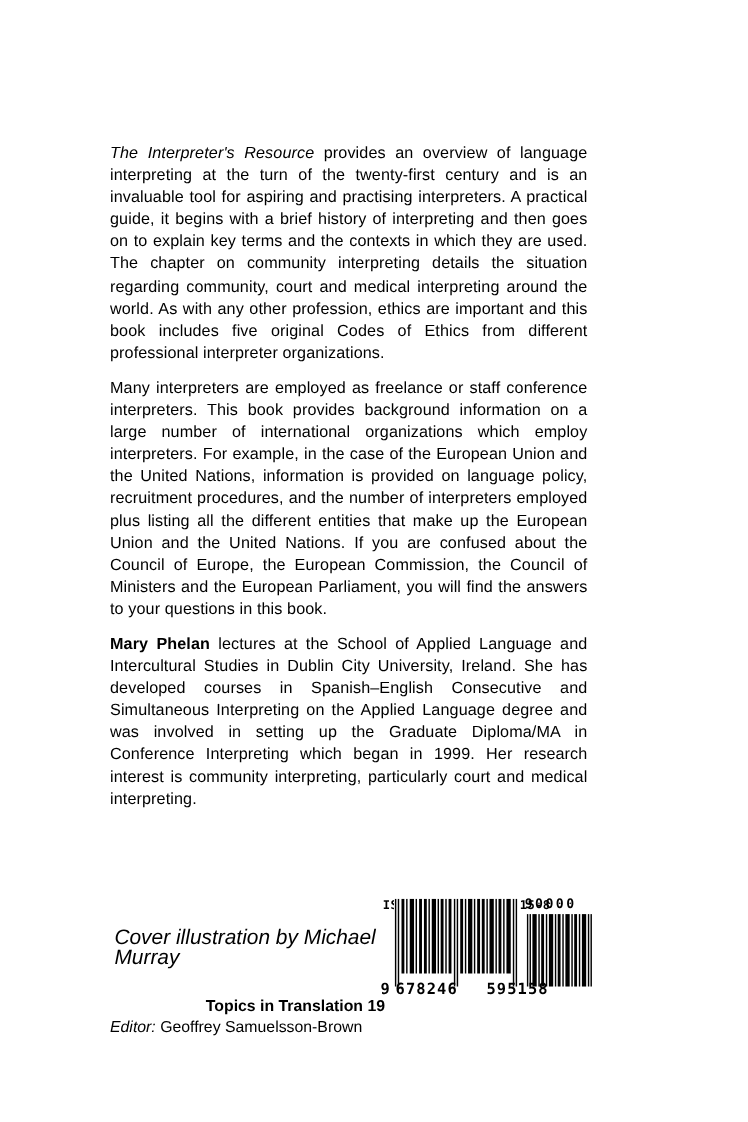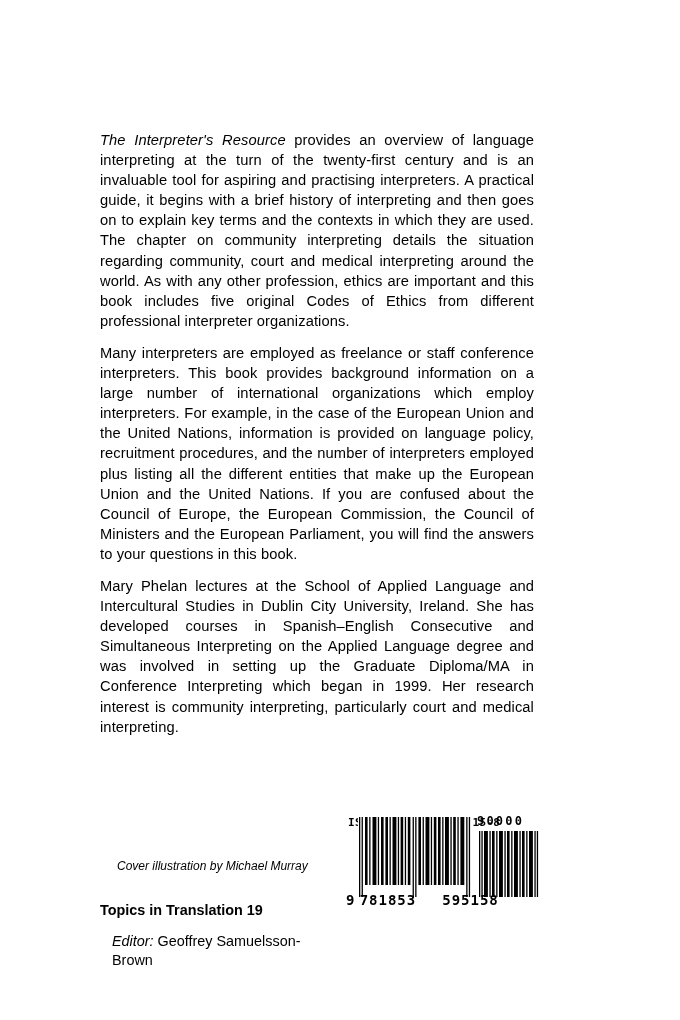--- a/index.html
+++ b/index.html
@@ -42,48 +42,49 @@
     line-height: 20.1px;
     text-align: justify;
     text-justify: inter-word;
     margin: 0 0 12px 0;
     -webkit-hyphens: none;
     hyphens: none;
     letter-spacing: 0.1px;
   }
   .para:last-child { margin-bottom: 0; }
   .para i, .para em { font-style: italic; }
-  .para b, .para strong { font-weight: normal; }
+  .para b, .para strong { font-weight: bold; }
 
   
   #credits {
     position: absolute;
     left: 100px;
     top: 840px;
     width: 250px;
   }
   #cover-illustration {
-    font-size: 12px;
+    font-size: 19px;
     font-style: italic;
     line-height: 18px;
-    margin: 17px;
+    margin: 4px;
   }
   #series-block {
     margin-top: 26px;
   }
   #series-title {
     font-size: 14.4px;
     font-weight: bold;
     line-height: 19px;
     margin: 0;
+    text-align: right;
   }
   #series-editor {
     font-size: 14.4px;
     line-height: 19px;
-    margin: 12px;
+    margin: 0;
   }
   #series-editor .ed-label {
     font-style: italic;
   }
 
   
   #barcode-area {
     position: absolute;
     left: 344px;
     top: 798px;
@@ -216,16 +217,16 @@
         <rect x="33.2" y="0" width="1.3" height="66"></rect>
         <rect x="36" y="0" width="3.9" height="66"></rect>
         <rect x="41.4" y="0" width="1.3" height="66"></rect>
         <rect x="44" y="0" width="2.6" height="66"></rect>
         <rect x="48.2" y="0" width="1.3" height="66"></rect>
         <rect x="51" y="0" width="3.9" height="66"></rect>
         <rect x="56.4" y="0" width="1.3" height="66"></rect>
         <rect x="58.8" y="0" width="1.3" height="66"></rect>
       </g>
     </svg>
-    <div id="ean-digits"><span class="lead">9</span><span class="grp">781853</span><span class="grp2">595158</span></div>
+    <div id="ean-digits"><span class="lead">9</span><span class="grp">678246</span><span class="grp2">595158</span></div>
   </div>
 
 </div>
 
 </body></html>

